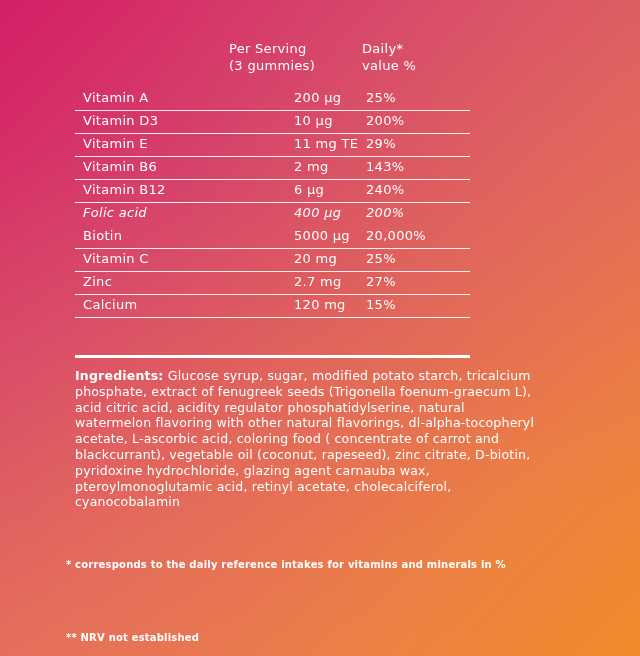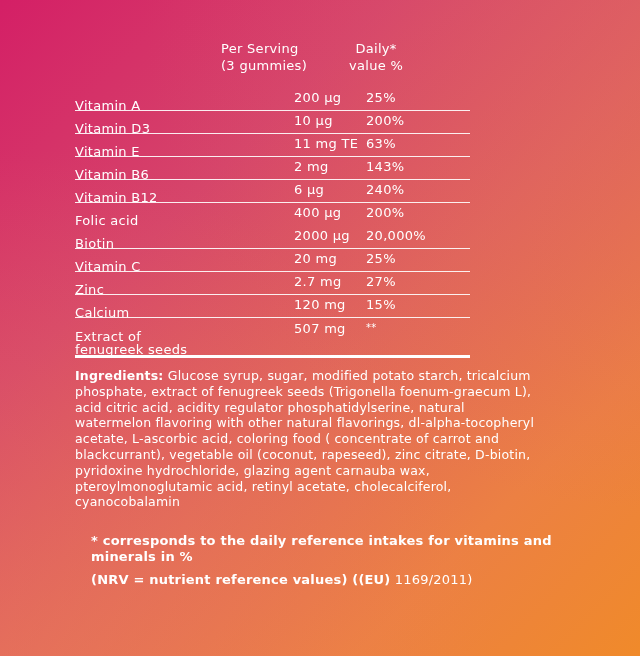--- a/index.html
+++ b/index.html
@@ -27,50 +27,51 @@
     left: 0; top: 0;
     width: 640px; height: 656px;
   }
   .col-header {
     position: absolute;
     top: 40px;
     font-size: 13px;
     line-height: 17px;
     letter-spacing: 0.3px;
   }
-  .col-header.serving { left: 221px; }
-  .col-header.daily { left: 349px; text-align: center; }
+  .col-header.serving { left: 229px; }
+  .col-header.daily { left: 362px; }
   .col-header span { display: block; white-space: nowrap; }
 
   .table {
     position: absolute;
     left: 75px;
     top: 88px;
     width: 395px;
   }
   .row {
     position: relative;
     height: 22px;
     font-size: 13px;
     line-height: 20px;
     letter-spacing: 0.3px;
   }
   .row.sep {
     border-bottom: 1px solid rgba(255,255,255,0.9);
   }
   .row.nosep {
     border-bottom: 1px solid transparent;
+    font-style: italic;
   }
   .row.tall {
     height: 34px;
     line-height: 13px;
     padding-top: 4px;
     box-sizing: border-box;
   }
-  .row .name { position: absolute; left: 0; top: 0; white-space: nowrap; margin-top: 8px; }
+  .row .name { position: absolute; left: 8px; top: 0; white-space: nowrap; }
   .row.tall .name { top: 4px; }
   .row .amount { position: absolute; left: 185px; top: 0; white-space: nowrap; margin-left: 34px; }
   .row.tall .amount { top: 4px; }
   .row .dv { position: absolute; left: 291px; top: 0; white-space: nowrap; }
   .row.tall .dv { top: 3px; font-size: 10px; }
   .row .name span { display: block; }
 
   .thick-rule {
     position: absolute;
     left: 75px;
@@ -86,25 +87,26 @@
     top: 368px;
     width: 470px;
     font-size: 12.5px;
     line-height: 15.8px;
     letter-spacing: 0.2px;
   }
   .ingredients .label { font-weight: bold; margin-top: 37px; }
 
   .footnote {
     position: absolute;
-    left: 91px;
-    font-size: 13px;
+    left: 66px;
+    font-size: 10px;
     line-height: 16px;
     font-weight: bold;
     letter-spacing: 0.2px;
+    margin-top: 24px;
   }
   .fn1 { top: 533px; width: 470px; }
   .fn2 { top: 572px; }
   .fn3 { top: 606px; }
   .fn2 .light { font-weight: normal; }
 </style>
 </head>
 <body>
 
 <div class="overlay"></div>
@@ -127,71 +129,61 @@
       <span class="dv">25%</span>
     </div>
     <div class="row sep">
       <span class="name">Vitamin D3</span>
       <span class="amount">10 µg</span>
       <span class="dv">200%</span>
     </div>
     <div class="row sep">
       <span class="name">Vitamin E</span>
       <span class="amount">11 mg TE</span>
-      <span class="dv">63%</span>
+      <span class="dv">29%</span>
     </div>
     <div class="row sep">
       <span class="name">Vitamin B6</span>
       <span class="amount">2 mg</span>
       <span class="dv">143%</span>
     </div>
     <div class="row sep">
       <span class="name">Vitamin B12</span>
       <span class="amount">6 µg</span>
       <span class="dv">240%</span>
     </div>
     <div class="row nosep">
       <span class="name">Folic acid</span>
       <span class="amount">400 µg</span>
       <span class="dv">200%</span>
     </div>
     <div class="row sep">
       <span class="name">Biotin</span>
-      <span class="amount">2000 µg</span>
+      <span class="amount">5000 µg</span>
       <span class="dv">20,000%</span>
     </div>
     <div class="row sep">
       <span class="name">Vitamin C</span>
       <span class="amount">20 mg</span>
       <span class="dv">25%</span>
     </div>
     <div class="row sep">
       <span class="name">Zinc</span>
       <span class="amount">2.7 mg</span>
       <span class="dv">27%</span>
     </div>
     <div class="row sep">
       <span class="name">Calcium</span>
       <span class="amount">120 mg</span>
       <span class="dv">15%</span>
     </div>
-    <div class="row tall nosep">
-      <span class="name">
-        <span>Extract of</span>
-        <span>fenugreek seeds</span>
-      </span>
-      <span class="amount">507 mg</span>
-      <span class="dv">**</span>
-    </div>
   </div>
 
   <div class="thick-rule"></div>
 
   <div class="ingredients">
     <span class="label">Ingredients:</span><span> Glucose syrup, sugar, modified potato starch, tricalcium phosphate, extract of fenugreek seeds (Trigonella foenum-graecum L), acid citric acid, acidity regulator phosphatidylserine, natural watermelon flavoring with other natural flavorings, dl-alpha-tocopheryl acetate, L-ascorbic acid, coloring food ( concentrate of carrot and blackcurrant), vegetable oil (coconut, rapeseed), zinc citrate, D-biotin, pyridoxine hydrochloride, glazing agent carnauba wax, pteroylmonoglutamic acid, retinyl acetate, cholecalciferol, cyanocobalamin</span>
   </div>
 
   <div class="footnote fn1">* corresponds to the daily reference intakes for vitamins and minerals in %</div>
-  <div class="footnote fn2">
-    <span>(NRV = nutrient reference values) ((EU)</span><span class="light"> 1169/2011)</span>
-  </div>
+  <div class="footnote fn3">** NRV not established</div>
 
 </div>
 
 </body></html>

